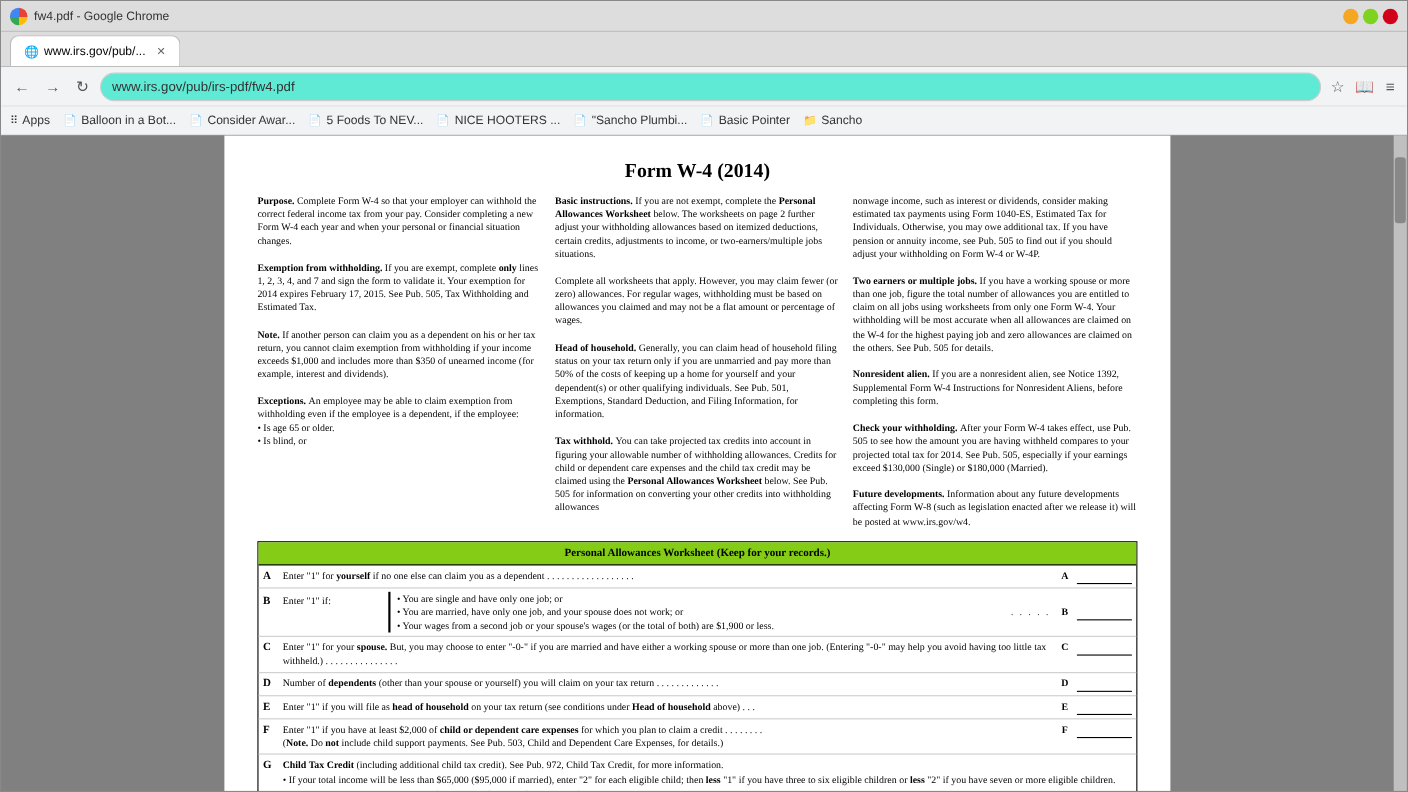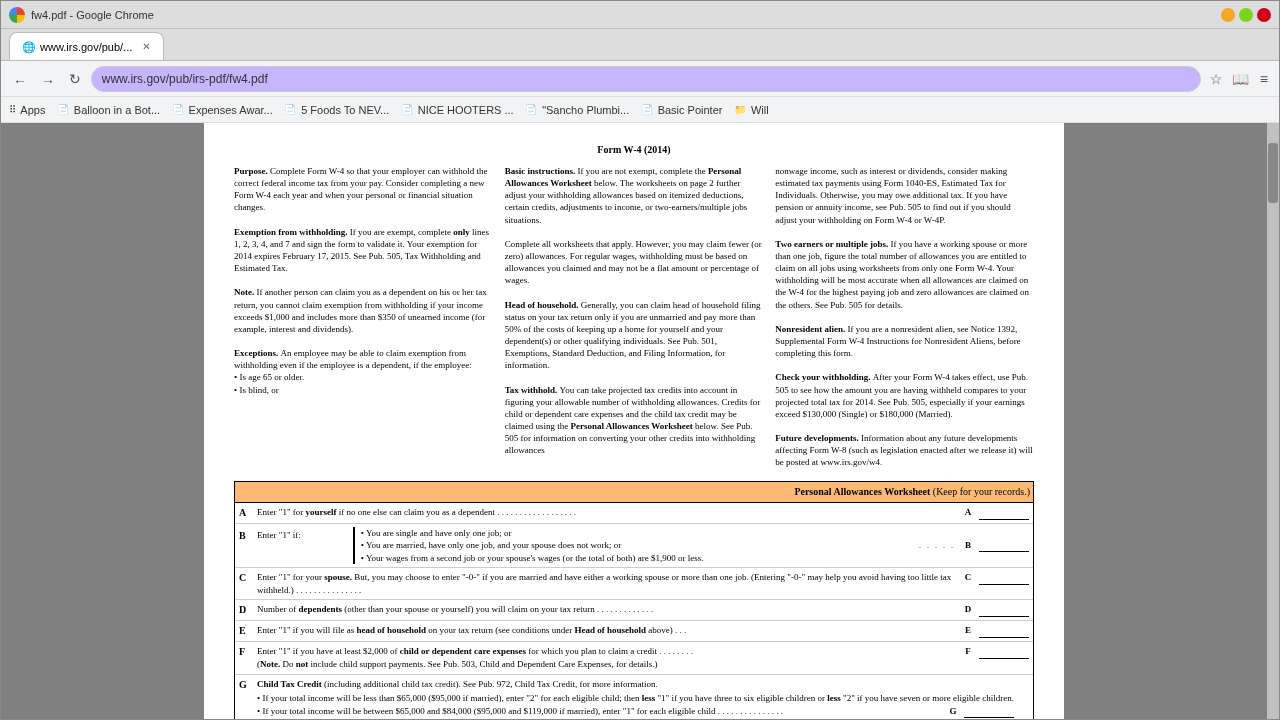--- a/index.html
+++ b/index.html
@@ -51,21 +51,21 @@
       display: flex;
       align-items: center;
       padding: 0 8px;
       gap: 6px;
       border-bottom: 1px solid #ddd;
     }
     .nav-btn { background: none; border: none; font-size: 14px; color: #555; cursor: pointer; padding: 2px 4px; }
     .nav-btn:disabled { color: #bbb; }
     .address-bar {
       flex: 1;
-      background: #c4b5fd;
+      background: #5eead4;
       border: 1px solid #ccc;
       border-radius: 16px;
       height: 26px;
       display: flex;
       align-items: center;
       padding: 0 10px;
       font-size: 12px;
       color: #333;
     }
     .nav-icons { display: flex; gap: 4px; align-items: center; }
@@ -116,36 +116,36 @@
     }
 
     
     .win-controls { display: flex; gap: 4px; margin-left: auto; }
     .win-btn { width: 14px; height: 14px; border-radius: 50%; border: none; cursor: pointer; }
     .win-btn.minimize { background: #f5a623; }
     .win-btn.maximize { background: #7ed321; }
     .win-btn.close { background: #d0021b; }
 
     
-    .pdf-title { text-align: center; font-size: 10px; font-weight: bold; margin-bottom: 8px; }
+    .pdf-title { text-align: center; font-size: 18px; font-weight: bold; margin-bottom: 8px; }
     .three-col { display: grid; grid-template-columns: 1fr 1fr 1fr; gap: 12px; margin-bottom: 12px; }
     .col-text { font-size: 9px; line-height: 1.35; }
     .col-text b { font-weight: bold; }
 
     .worksheet-section {
       border: 1px solid #000;
       margin-top: 8px;
     }
     .worksheet-title {
-      text-align: right;
-      font-weight: normal;
+      text-align: center;
+      font-weight: bold;
       font-size: 10px;
       padding: 3px;
       border-bottom: 1px solid #000;
-      background: #fdba74;
+      background: #84cc16;
     }
     .ws-row {
       display: flex;
       align-items: flex-start;
       border-bottom: 1px solid #ccc;
       padding: 3px 4px;
       min-height: 20px;
       font-size: 9px;
       line-height: 1.4;
     }
@@ -228,41 +228,41 @@
     <div class="bookmark-item">
       <span class="bookmark-icon">⠿</span>
       <span>Apps</span>
     </div>
     <div class="bookmark-item">
       <span class="bookmark-icon">📄</span>
       <span>Balloon in a Bot...</span>
     </div>
     <div class="bookmark-item">
       <span class="bookmark-icon">📄</span>
-      <span>Expenses Awar...</span>
+      <span>Consider Awar...</span>
     </div>
     <div class="bookmark-item">
       <span class="bookmark-icon">📄</span>
       <span>5 Foods To NEV...</span>
     </div>
     <div class="bookmark-item">
       <span class="bookmark-icon">📄</span>
       <span>NICE HOOTERS ...</span>
     </div>
     <div class="bookmark-item">
       <span class="bookmark-icon">📄</span>
       <span>"Sancho Plumbi...</span>
     </div>
     <div class="bookmark-item">
       <span class="bookmark-icon">📄</span>
       <span>Basic Pointer</span>
     </div>
     <div class="bookmark-item">
       <span class="bookmark-icon">📁</span>
-      <span>Will</span>
+      <span>Sancho</span>
     </div>
   </div>
 
   <div class="pdf-area">
     <div style="display:flex; flex:1; overflow:hidden;">
       <div class="pdf-scroll">
         <div class="pdf-page">
 
           <div class="pdf-title">Form W-4 (2014)</div>
 

